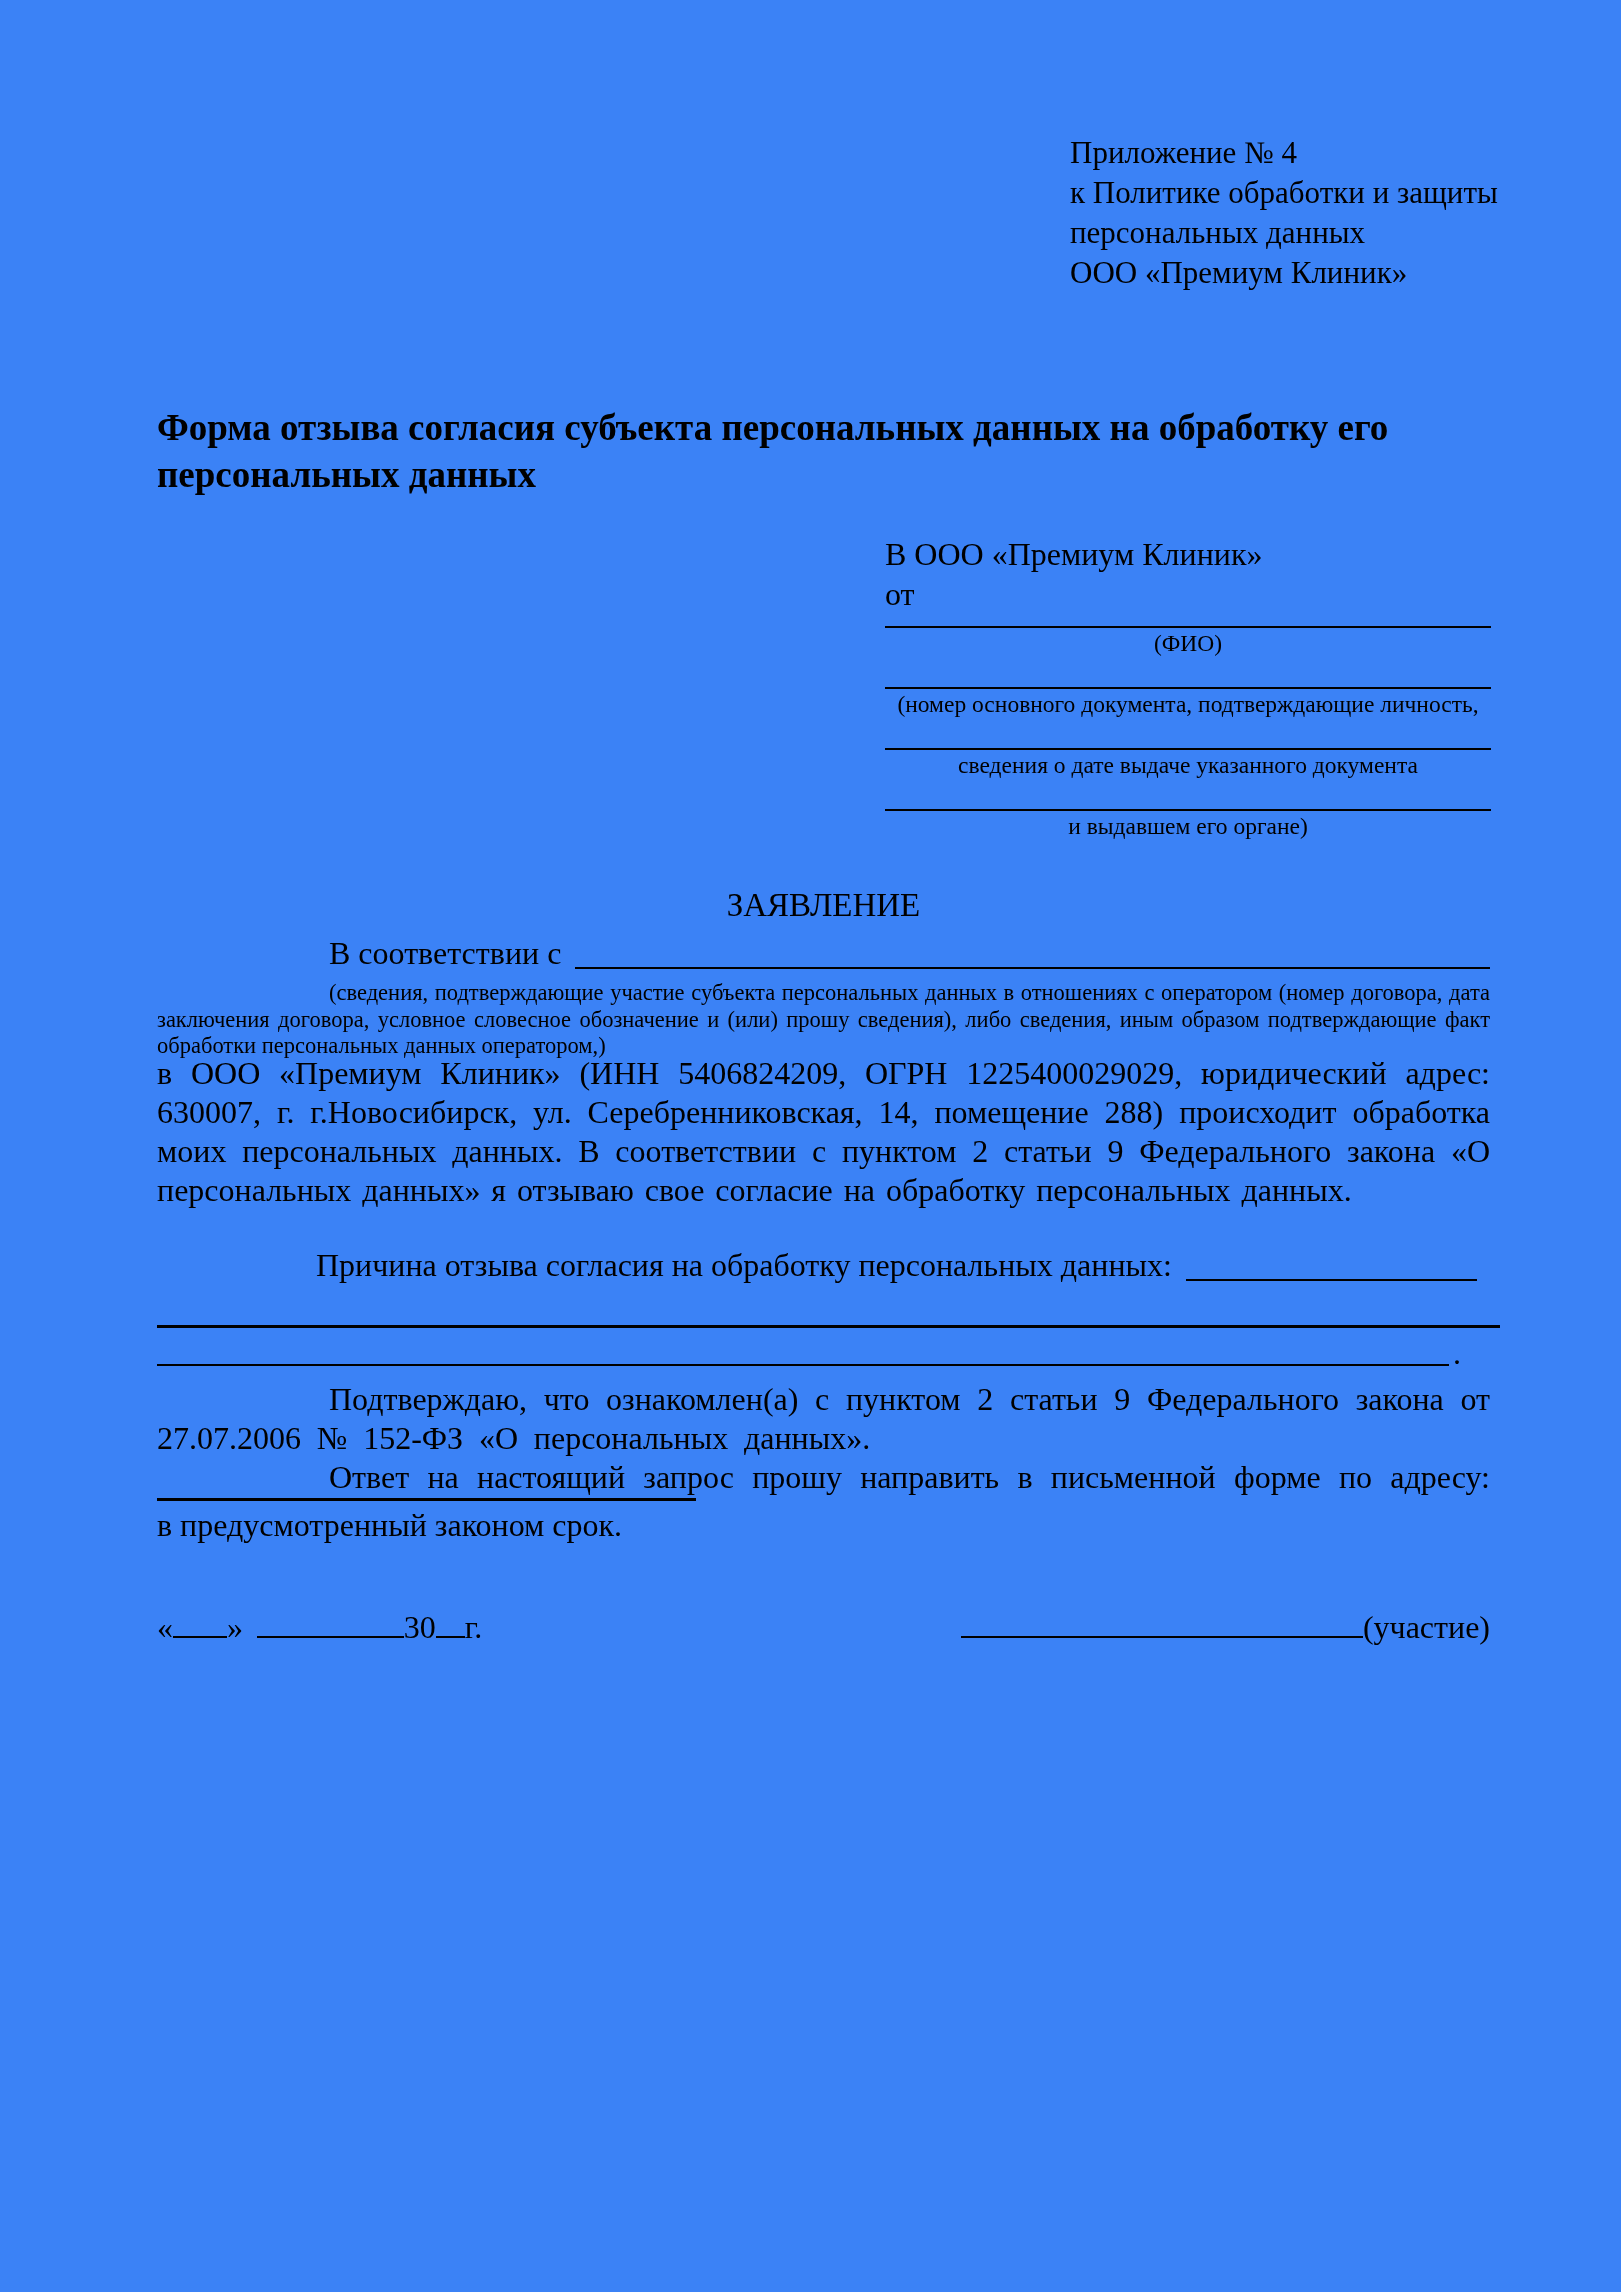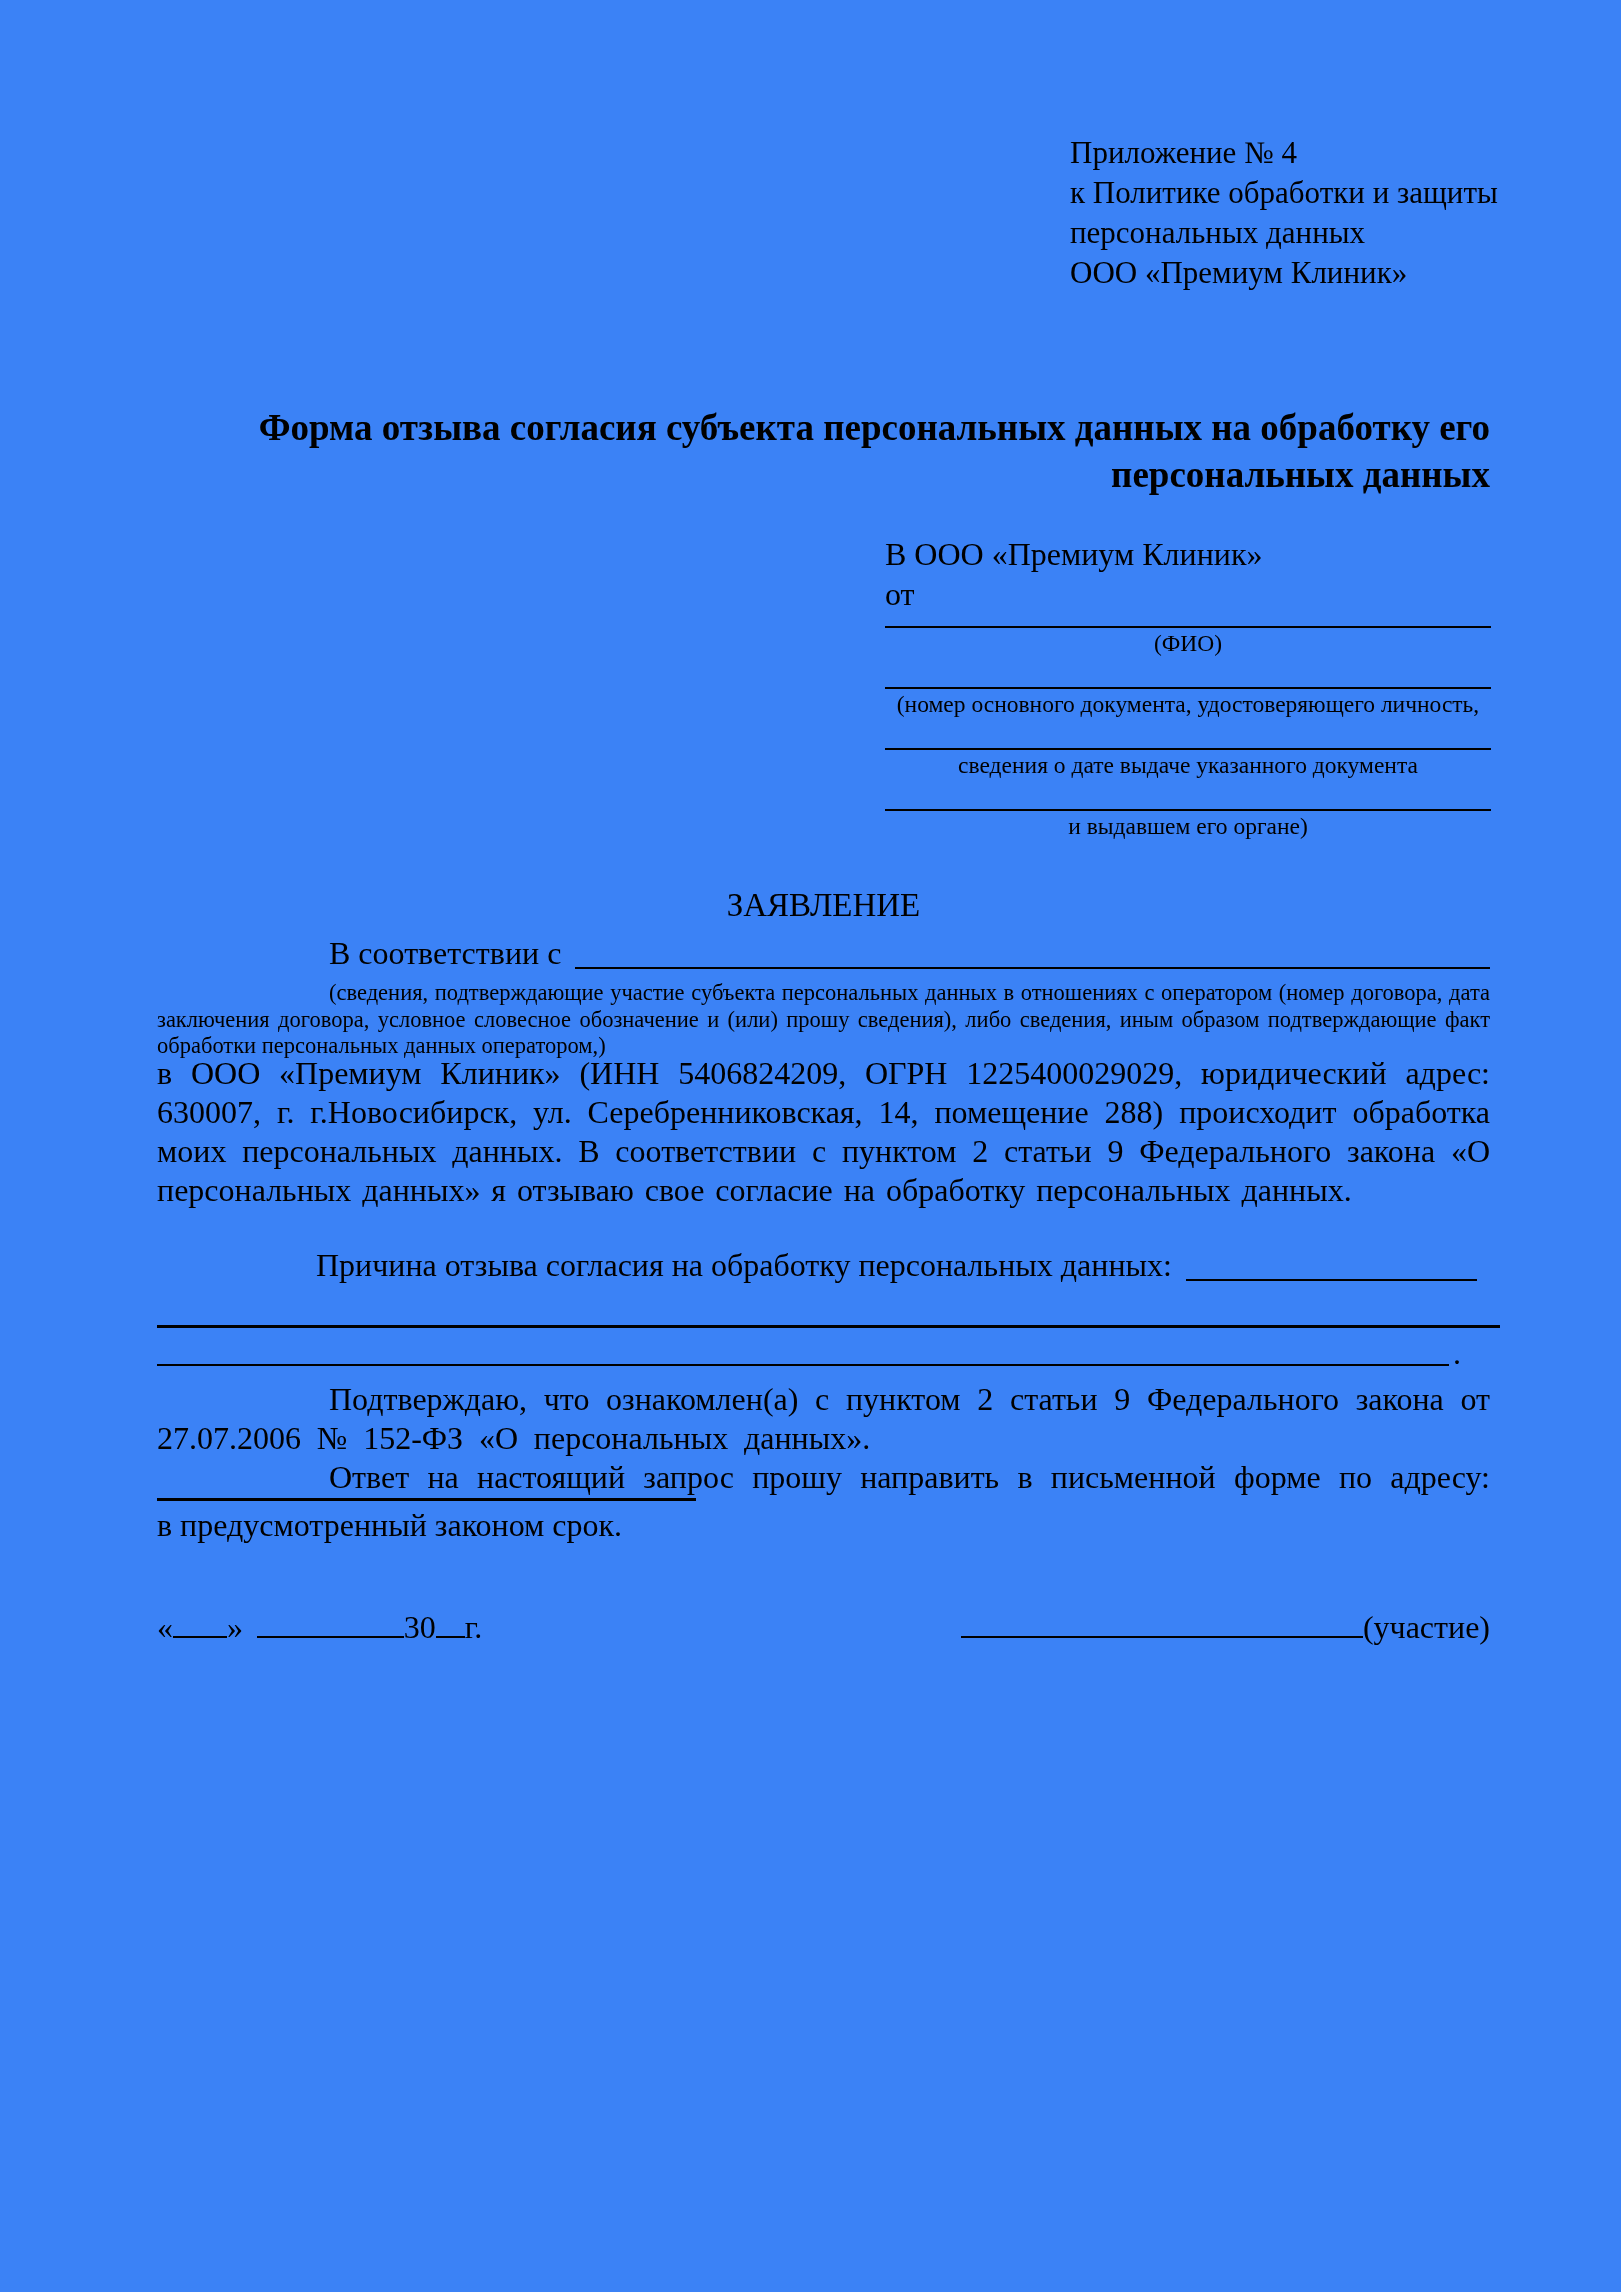--- a/index.html
+++ b/index.html
@@ -11,21 +11,21 @@
     font-family:"Liberation Serif","DejaVu Serif",serif;
     overflow:hidden;
   }
 
   
   .annex { position:absolute; left:1070px; top:133px; font-size:31px; line-height:40px; white-space:nowrap; }
 
   
   .doc-title {
     position:absolute; left:157px; width:1333px; top:404px;
-    text-align:right; font-weight:700; font-size:37px; line-height:47px;
+    text-align:left; font-weight:700; font-size:37px; line-height:47px;
   }
 
   
   .addressee { position:absolute; left:885px; top:534px; width:606px; font-size:32px; line-height:40px; }
   .addressee .field { margin-top:29px; }
   .addressee .field.first { margin-top:11.8px; }
   .rule { height:0; border-bottom:2.9px solid #000; }
   .caption { font-size:23.5px; line-height:30px; text-align:center; }
 
   .statement-heading { position:absolute; left:157px; width:1333px; top:887px; text-align:center; font-size:33px; }
@@ -89,21 +89,21 @@
   <div class="addressee">
     <div>В ООО «Премиум Клиник»</div>
     <div>от</div>
 
     <div class="field first">
       <div class="rule"></div>
       <div class="caption">(ФИО)</div>
     </div>
     <div class="field">
       <div class="rule"></div>
-      <div class="caption">(номер основного документа, удостоверяющего личность,</div>
+      <div class="caption">(номер основного документа, подтверждающие личность,</div>
     </div>
     <div class="field">
       <div class="rule"></div>
       <div class="caption">сведения о дате выдаче указанного документа</div>
     </div>
     <div class="field">
       <div class="rule"></div>
       <div class="caption">и выдавшем его органе)</div>
     </div>
   </div>

